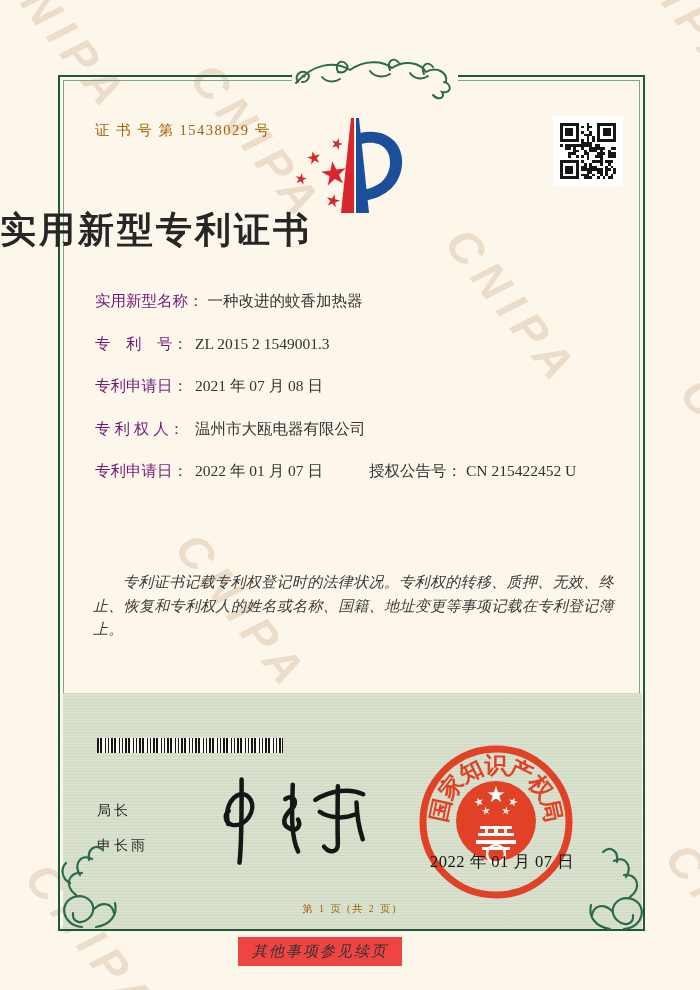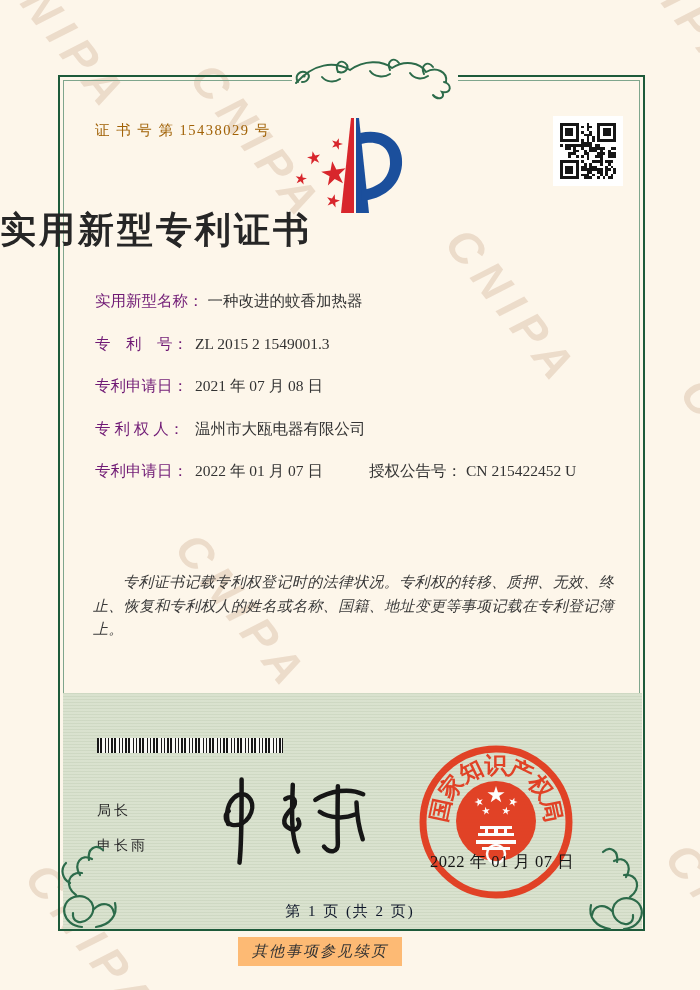--- a/index.html
+++ b/index.html
@@ -67,24 +67,24 @@
     font-size:14px; color:#2a2a2a; letter-spacing:3px; line-height:35px;
   }
   .sig{position:absolute; left:198px; top:768px; width:175px; height:102px;}
   .seal{position:absolute; left:407px; top:733px; width:178px; height:178px; opacity:0.95;}
   .seal-date{
     position:absolute; left:430px; top:851px; font-size:16.5px; color:#151515;
     letter-spacing:0.5px; white-space:nowrap;
   }
   .page-foot{
     position:absolute; left:0; top:902px; width:100%; text-align:center;
-    font-size:15px; letter-spacing:2px; color:#0f172a;
+    font-size:10px; letter-spacing:2px; color:#a16207;
   }
   .note{
-    position:absolute; left:238px; top:937px; background:#fdba74;
+    position:absolute; left:238px; top:937px; background:#ef4444;
     padding:5px 14px; font-size:15px; font-style:italic; letter-spacing:2px;
     color:#333;
   }
   .orn{position:absolute;}
   .orn-top{left:292px; top:49px; width:166px; height:52px; background:#fdf6ea;}
   .orn-bl{left:36px; top:837px; width:92px; height:97px;}
   .orn-br{left:578px; top:841px; width:92px; height:94px;}
 </style>
 </head>
 <body>

